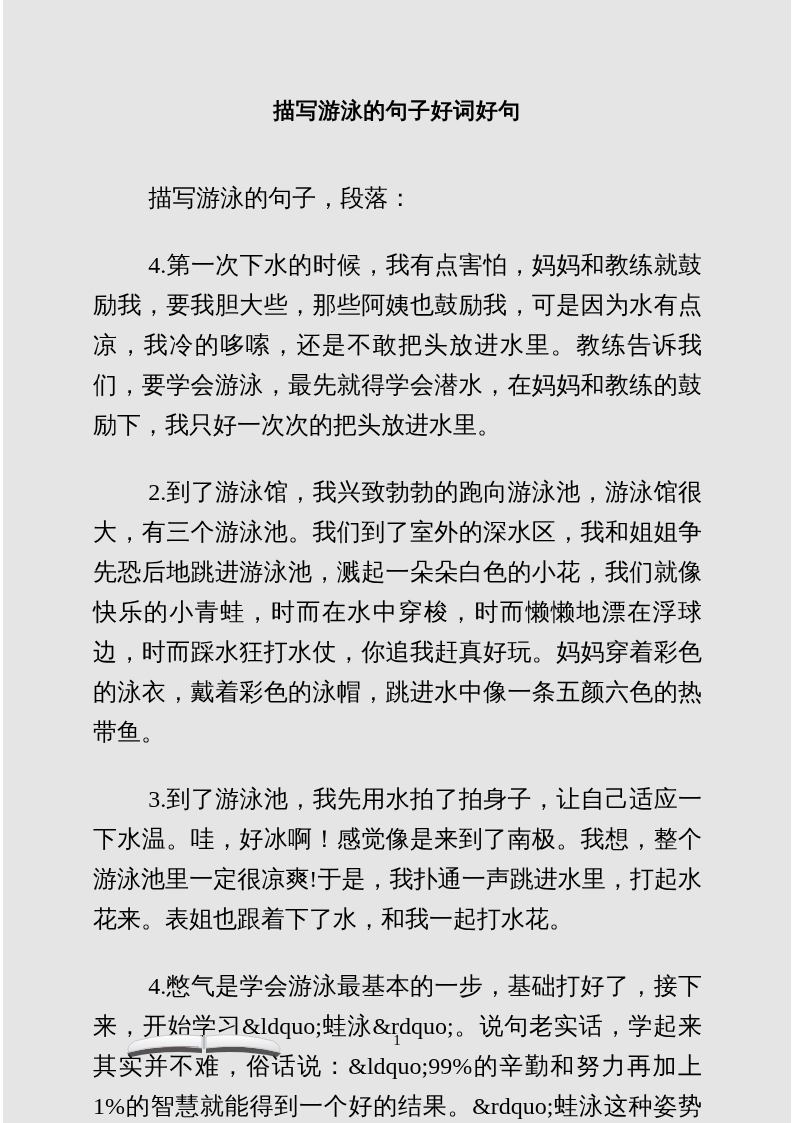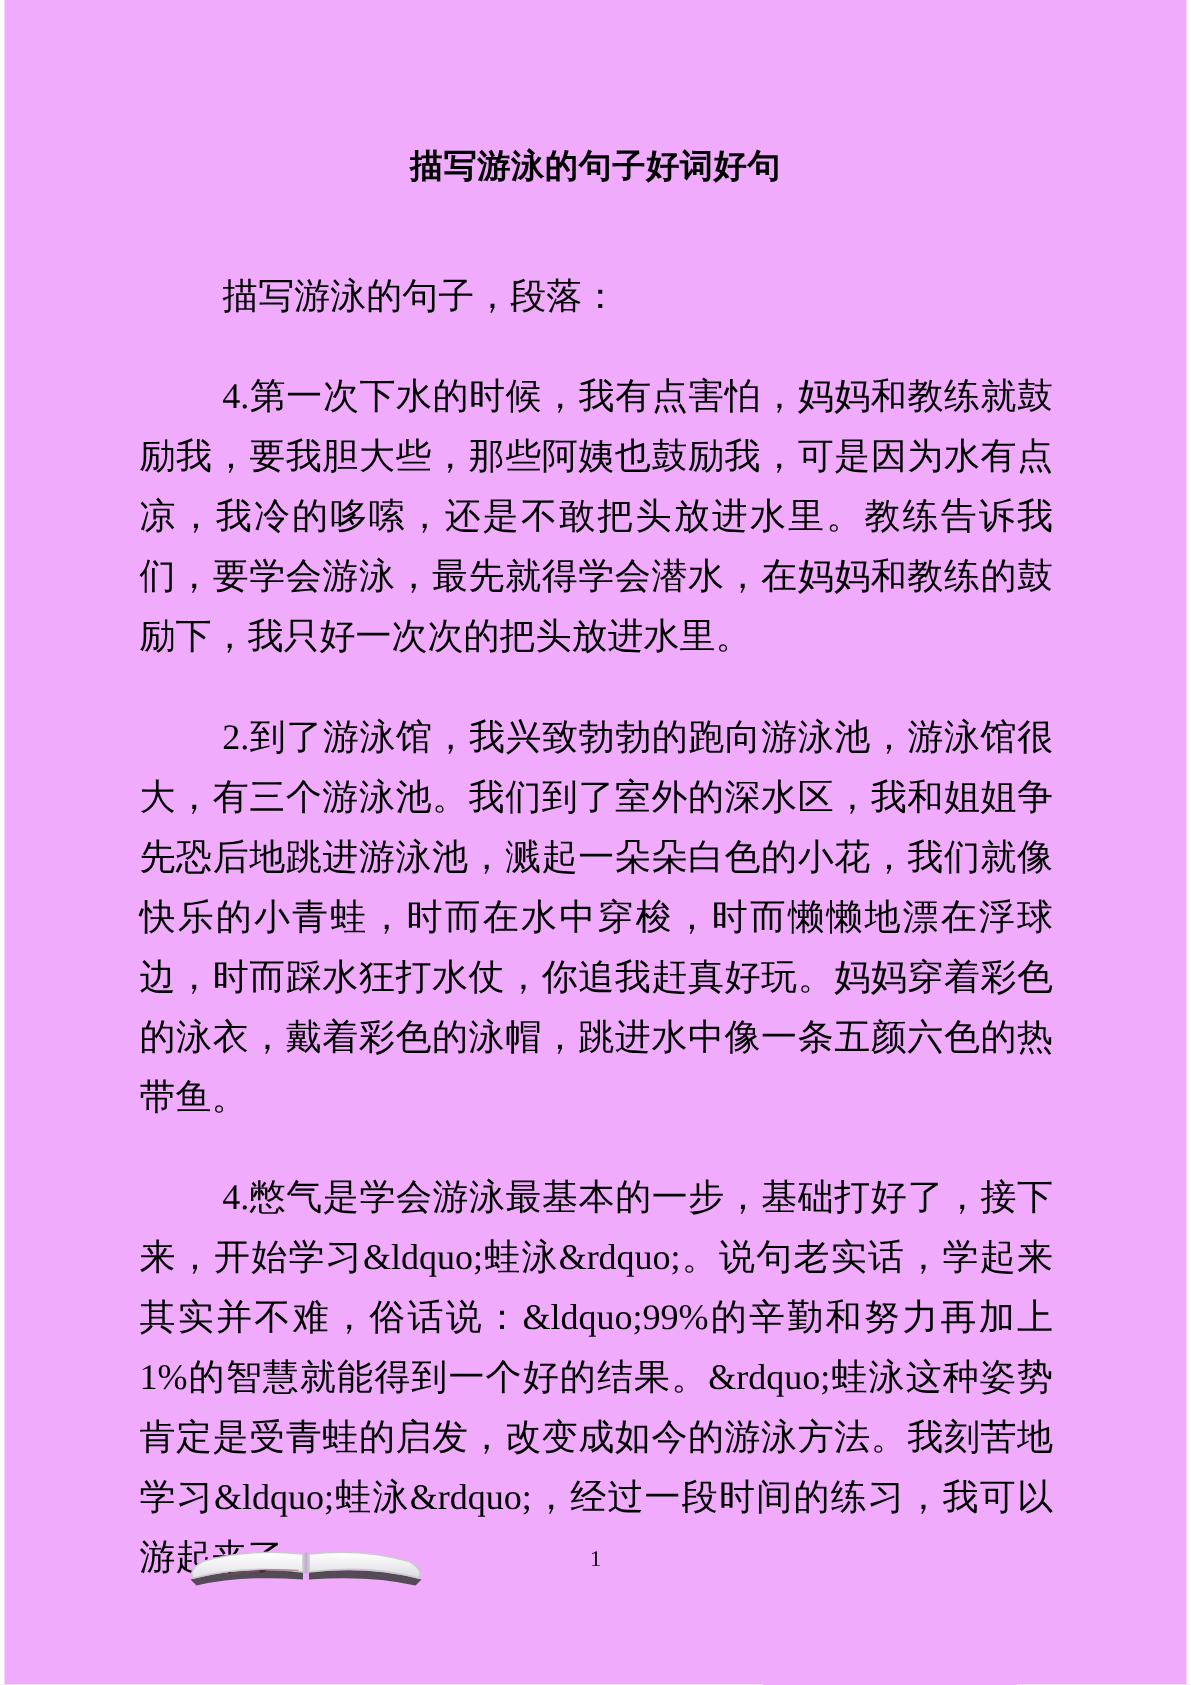--- a/index.html
+++ b/index.html
@@ -5,21 +5,21 @@
   html, body {
     margin: 0;
     padding: 0;
     background: #ffffff;
   }
   .page {
     position: relative;
     width: 788px;
     height: 1123px;
     margin: 0 auto;
-    background: #f0abfc;
+    background: #e5e5e5;
     overflow: hidden;
     font-family: "Liberation Serif", "DejaVu Serif", serif;
     color: #000000;
   }
   .doc-title {
     margin: 0;
     padding-top: 94px;
     text-align: center;
     font-size: 22px;
     line-height: 34px;
@@ -59,20 +59,21 @@
 <body>
 
 <div class="page">
 
   <h1 class="doc-title">描写游泳的句子好词好句</h1>
 
   <div class="doc-body">
     <p class="para">描写游泳的句子，段落：</p>
     <p class="para">4.第一次下水的时候，我有点害怕，妈妈和教练就鼓励我，要我胆大些，那些阿姨也鼓励我，可是因为水有点凉，我冷的哆嗦，还是不敢把头放进水里。教练告诉我们，要学会游泳，最先就得学会潜水，在妈妈和教练的鼓励下，我只好一次次的把头放进水里。</p>
     <p class="para">2.到了游泳馆，我兴致勃勃的跑向游泳池，游泳馆很大，有三个游泳池。我们到了室外的深水区，我和姐姐争先恐后地跳进游泳池，溅起一朵朵白色的小花，我们就像快乐的小青蛙，时而在水中穿梭，时而懒懒地漂在浮球边，时而踩水狂打水仗，你追我赶真好玩。妈妈穿着彩色的泳衣，戴着彩色的泳帽，跳进水中像一条五颜六色的热带鱼。</p>
+    <p class="para">3.到了游泳池，我先用水拍了拍身子，让自己适应一下水温。哇，好冰啊！感觉像是来到了南极。我想，整个游泳池里一定很凉爽!于是，我扑通一声跳进水里，打起水花来。表姐也跟着下了水，和我一起打水花。</p>
     <p class="para">4.憋气是学会游泳最基本的一步，基础打好了，接下来，开始学习&amp;ldquo;蛙泳&amp;rdquo;。说句老实话，学起来其实并不难，俗话说：&amp;ldquo;99%的辛勤和努力再加上 1%的智慧就能得到一个好的结果。&amp;rdquo;蛙泳这种姿势肯定是受青蛙的启发，改变成如今的游泳方法。我刻苦地学习&amp;ldquo;蛙泳&amp;rdquo;，经过一段时间的练习，我可以游起来了。</p>
   </div>
 
   <span class="footer-book">
     <svg width="166" height="32" viewBox="0 0 166 32" xmlns="http://www.w3.org/2000/svg" aria-hidden="true">
       <defs>
         <linearGradient id="pgL" x1="0" y1="0" x2="0" y2="1">
           <stop offset="0" stop-color="#ffffff"></stop>
           <stop offset="1" stop-color="#e2e2e6"></stop>
         </linearGradient>

